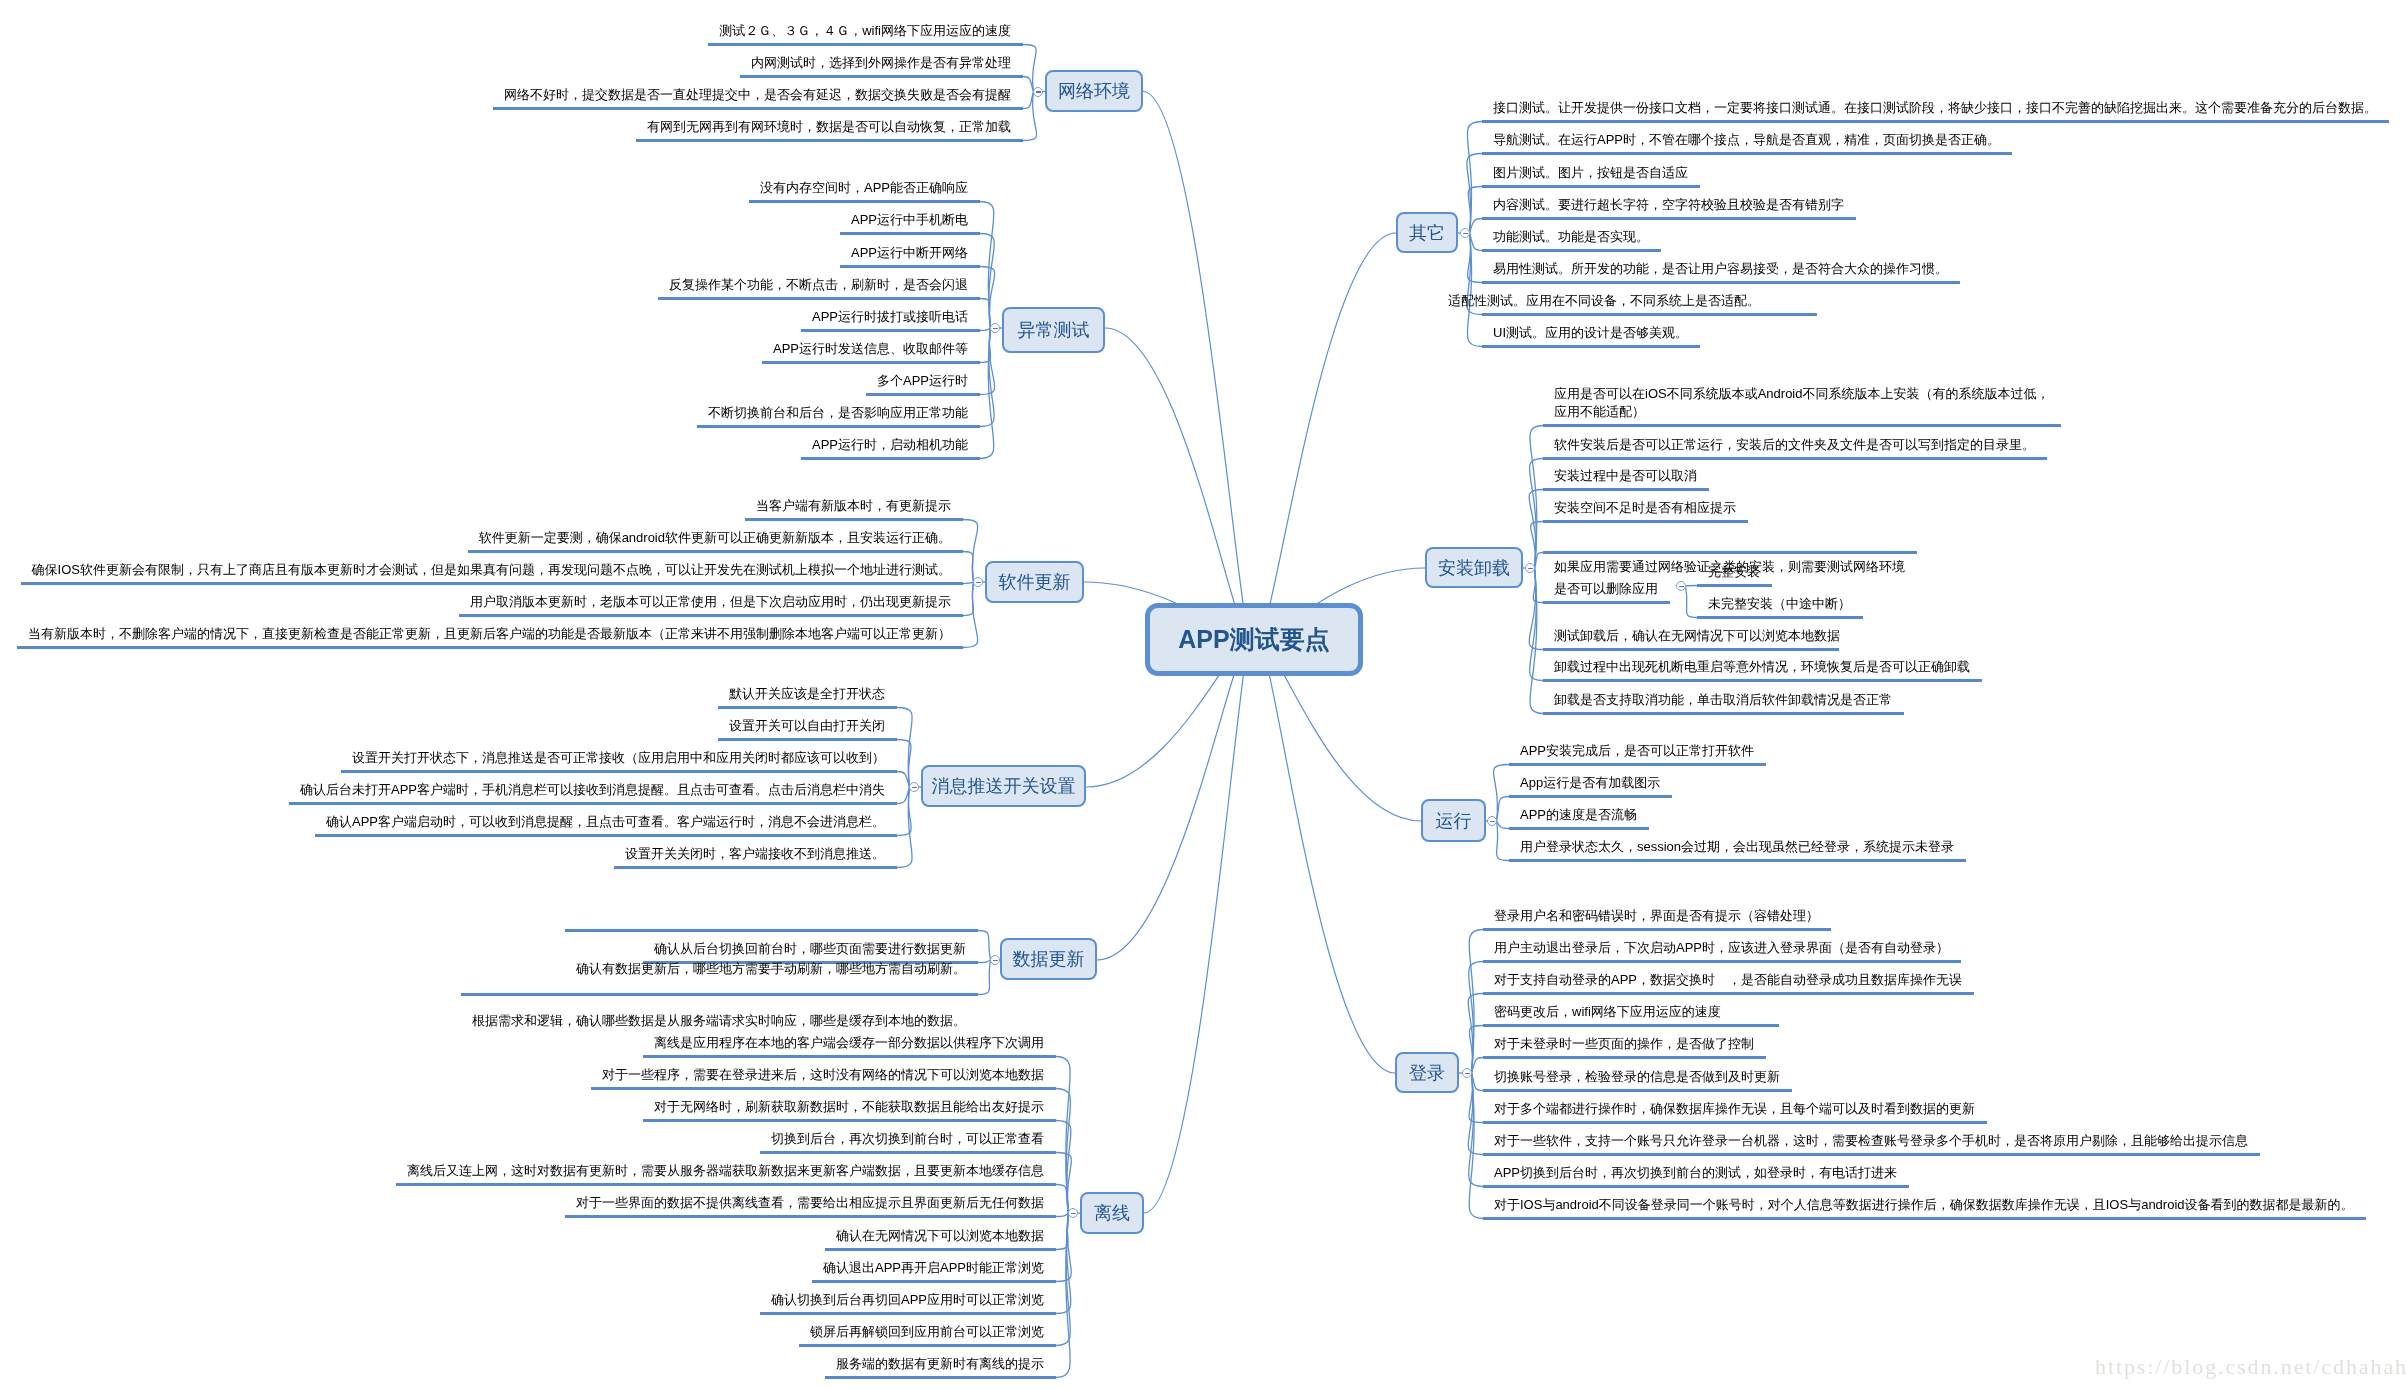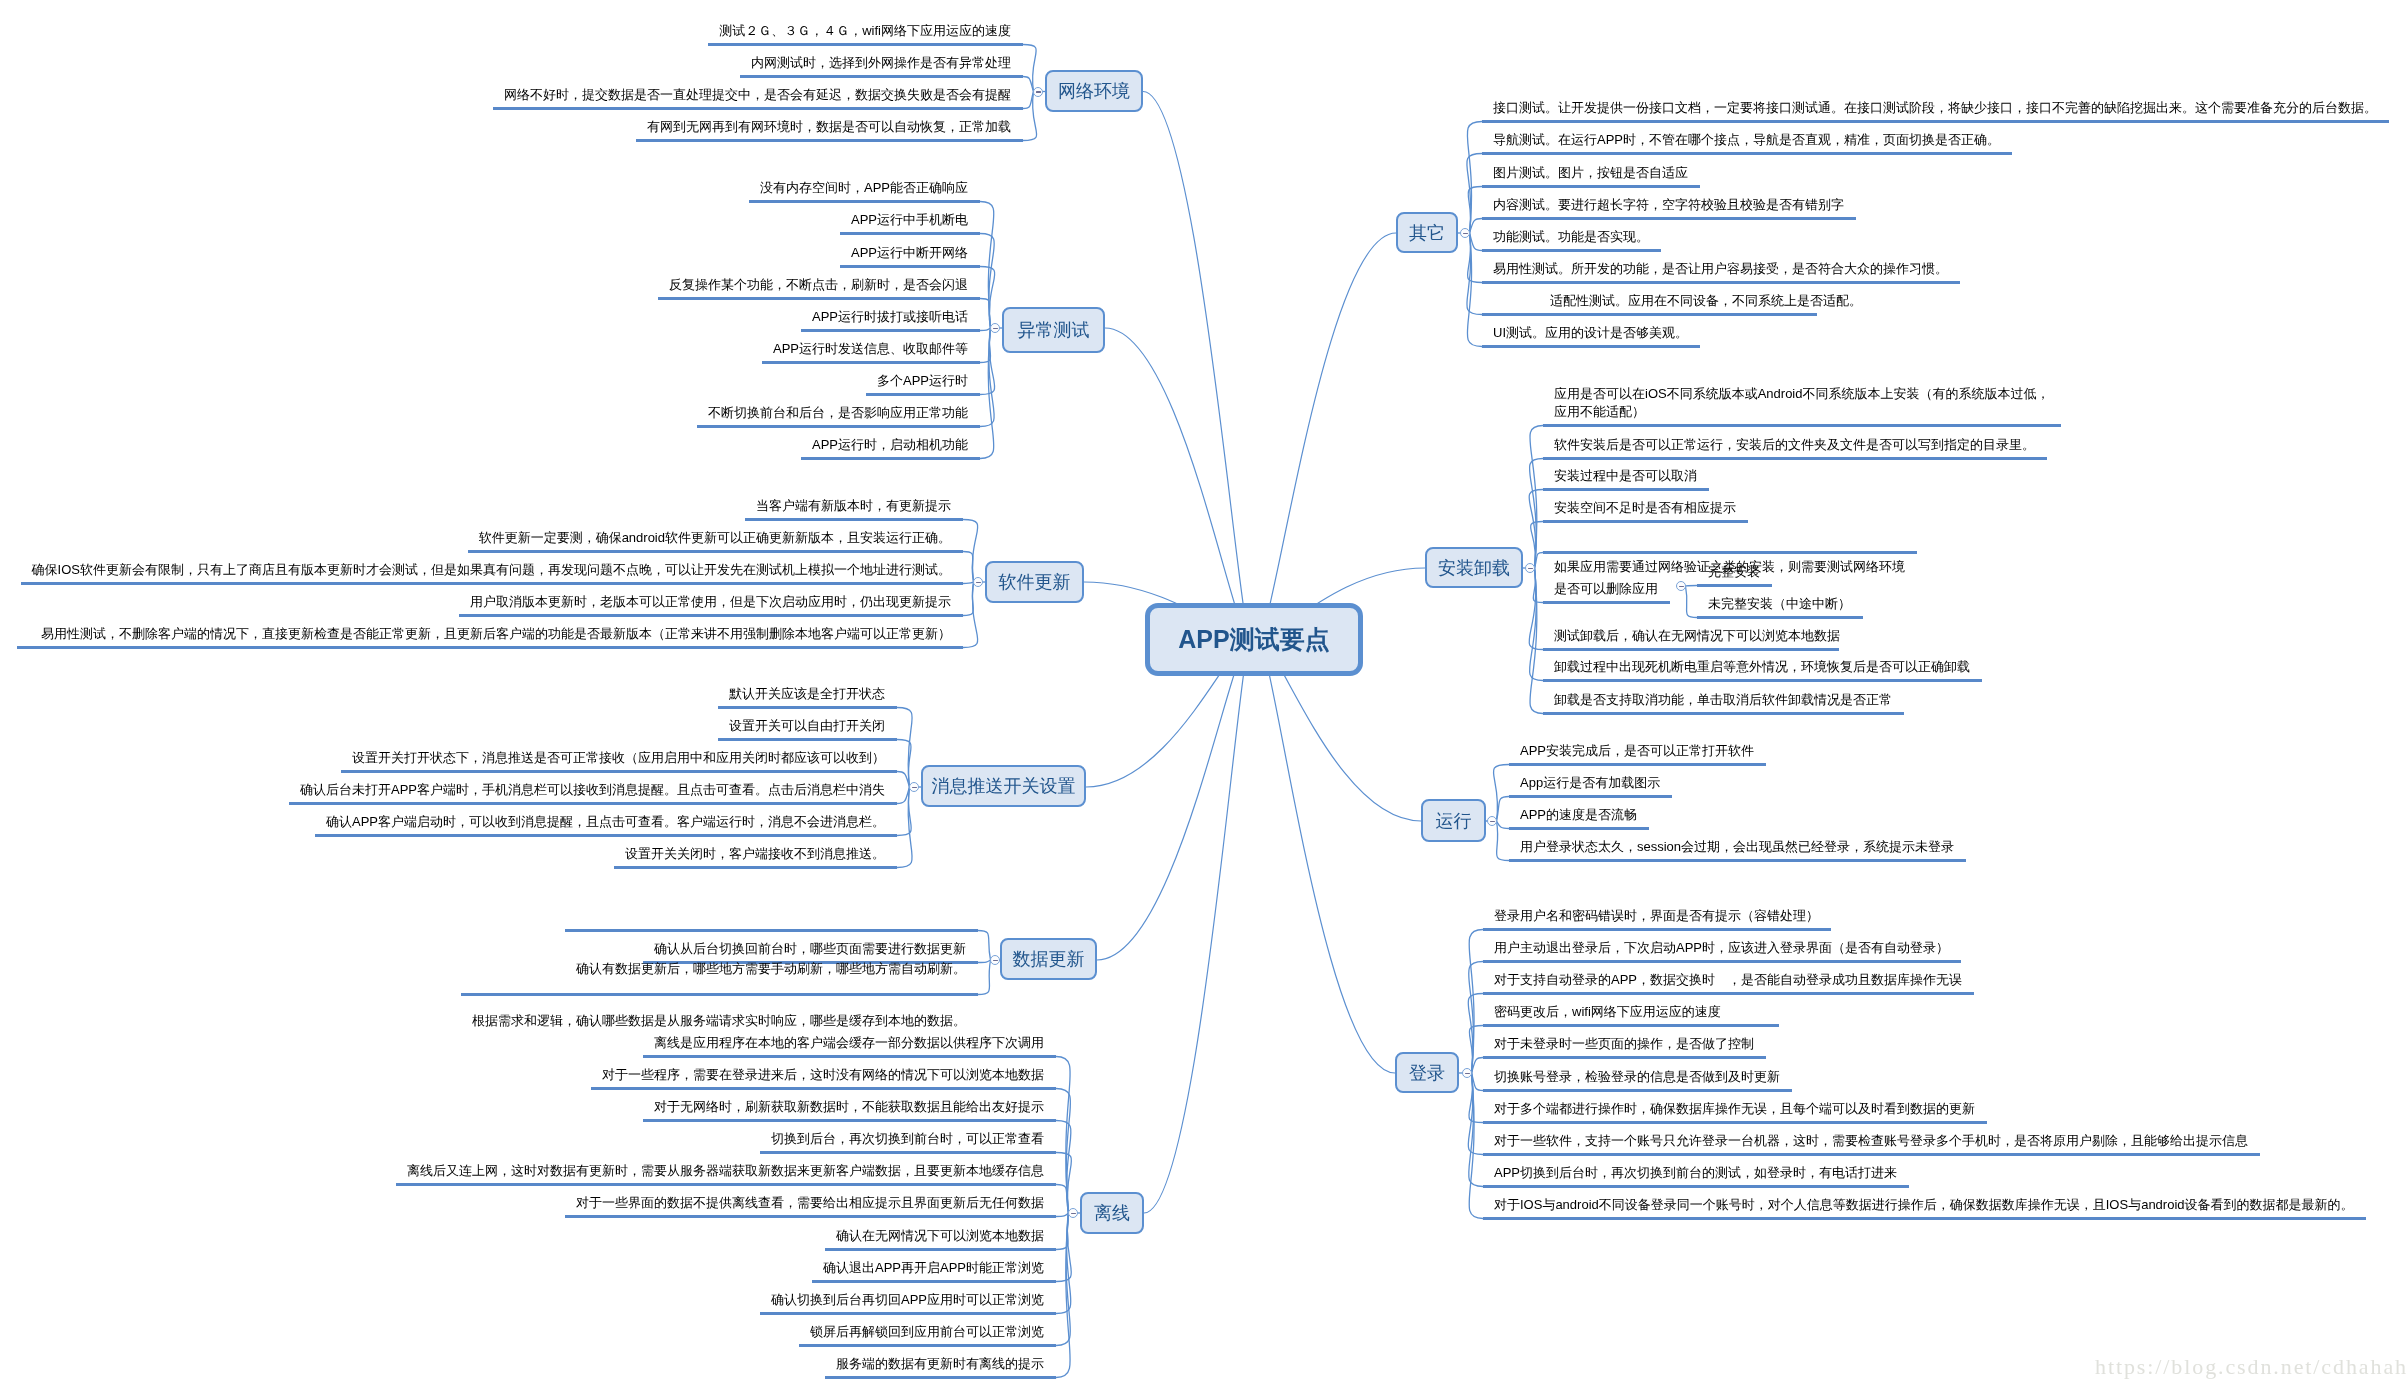--- a/index.html
+++ b/index.html
@@ -175,21 +175,21 @@
         <i></i>
       </div>
       <div class="leaf L" style="right: 1456px; top: 497px;">当客户端有新版本时，有更新提示</div>
       <div class="ul" style="left: 745px; top: 517.6px; width: 218px;"></div>
       <div class="leaf L" style="right: 1456px; top: 529px;">软件更新一定要测，确保android软件更新可以正确更新新版本，且安装运行正确。</div>
       <div class="ul" style="left: 468px; top: 549.6px; width: 495px;"></div>
       <div class="leaf L" style="right: 1456px; top: 561px;">确保IOS软件更新会有限制，只有上了商店且有版本更新时才会测试，但是如果真有问题，再发现问题不点晚，可以让开发先在测试机上模拟一个地址进行测试。</div>
       <div class="ul" style="left: 21px; top: 581.6px; width: 942px;"></div>
       <div class="leaf L" style="right: 1456px; top: 593px;">用户取消版本更新时，老版本可以正常使用，但是下次启动应用时，仍出现更新提示</div>
       <div class="ul" style="left: 459px; top: 613.6px; width: 504px;"></div>
-      <div class="leaf L" style="right: 1456px; top: 625px;">易用性测试，不删除客户端的情况下，直接更新检查是否能正常更新，且更新后客户端的功能是否最新版本（正常来讲不用强制删除本地客户端可以正常更新）</div>
+      <div class="leaf L" style="right: 1456px; top: 625px;">当有新版本时，不删除客户端的情况下，直接更新检查是否能正常更新，且更新后客户端的功能是否最新版本（正常来讲不用强制删除本地客户端可以正常更新）</div>
       <div class="ul" style="left: 17px; top: 645.6px; width: 946px;"></div>
       <div class="node" style="left: 921px; top: 765px; width: 165px; height: 42px;">
         <span>消息推送开关设置</span>
       </div>
       <div class="knob" style="left: 909px; top: 782px;">
         <i></i>
       </div>
       <div class="leaf L" style="right: 1522px; top: 685px;">默认开关应该是全打开状态</div>
       <div class="ul" style="left: 718px; top: 705.6px; width: 179px;"></div>
       <div class="leaf L" style="right: 1522px; top: 717px;">设置开关可以自由打开关闭</div>
@@ -253,21 +253,21 @@
       <div class="leaf R" style="left: 1493px; top: 131px;">导航测试。在运行APP时，不管在哪个接点，导航是否直观，精准，页面切换是否正确。</div>
       <div class="ul" style="left: 1482px; top: 151.6px; width: 530px;"></div>
       <div class="leaf R" style="left: 1493px; top: 164px;">图片测试。图片，按钮是否自适应</div>
       <div class="ul" style="left: 1482px; top: 184.6px; width: 218px;"></div>
       <div class="leaf R" style="left: 1493px; top: 196px; text-align: right;">内容测试。要进行超长字符，空字符校验且校验是否有错别字</div>
       <div class="ul" style="left: 1482px; top: 216.6px; width: 374px;"></div>
       <div class="leaf R" style="left: 1493px; top: 228px;">功能测试。功能是否实现。</div>
       <div class="ul" style="left: 1482px; top: 248.6px; width: 179px;"></div>
       <div class="leaf R" style="left: 1493px; top: 260px;">易用性测试。所开发的功能，是否让用户容易接受，是否符合大众的操作习惯。</div>
       <div class="ul" style="left: 1482px; top: 280.6px; width: 478px;"></div>
-      <div class="leaf R" style="left: 1550px; top: 292px; text-align: center;">适配性测试。应用在不同设备，不同系统上是否适配。</div>
+      <div class="leaf R" style="left: 1448px; top: 292px; text-align: center;">适配性测试。应用在不同设备，不同系统上是否适配。</div>
       <div class="ul" style="left: 1482px; top: 312.6px; width: 335px;"></div>
       <div class="leaf R" style="left: 1493px; top: 324px;">UI测试。应用的设计是否够美观。</div>
       <div class="ul" style="left: 1482px; top: 344.6px; width: 218px;"></div>
       <div class="node" style="left: 1425px; top: 547px; width: 98px; height: 41px;">
         <span>安装卸载</span>
       </div>
       <div class="knob" style="left: 1525px; top: 563px;">
         <i></i>
       </div>
       <div class="leaf R" style="left: 1554px; top: 385px;">应用是否可以在iOS不同系统版本或Android不同系统版本上安装（有的系统版本过低，

